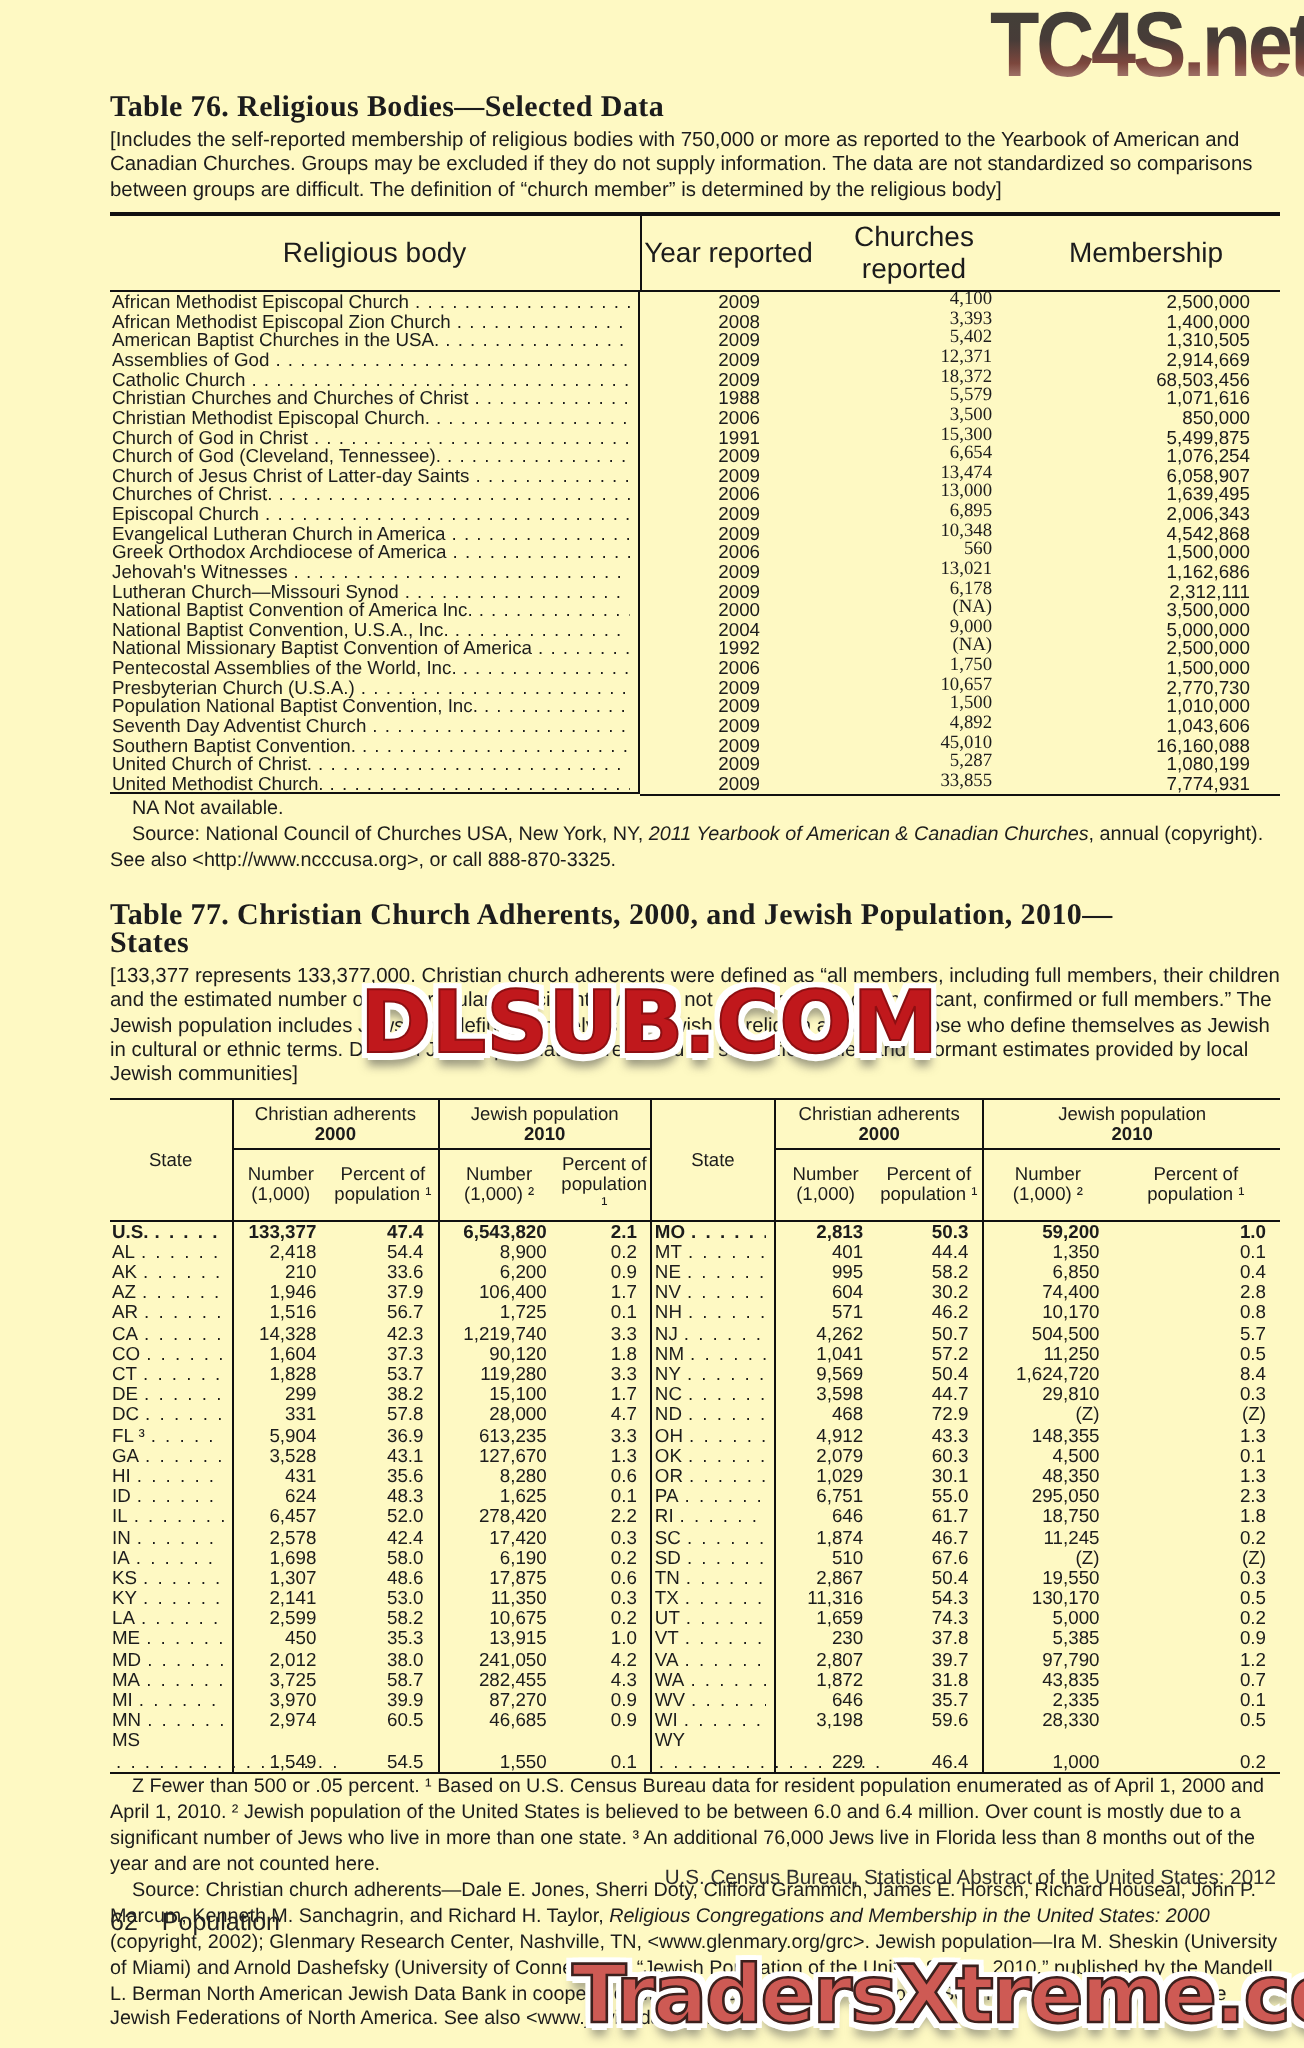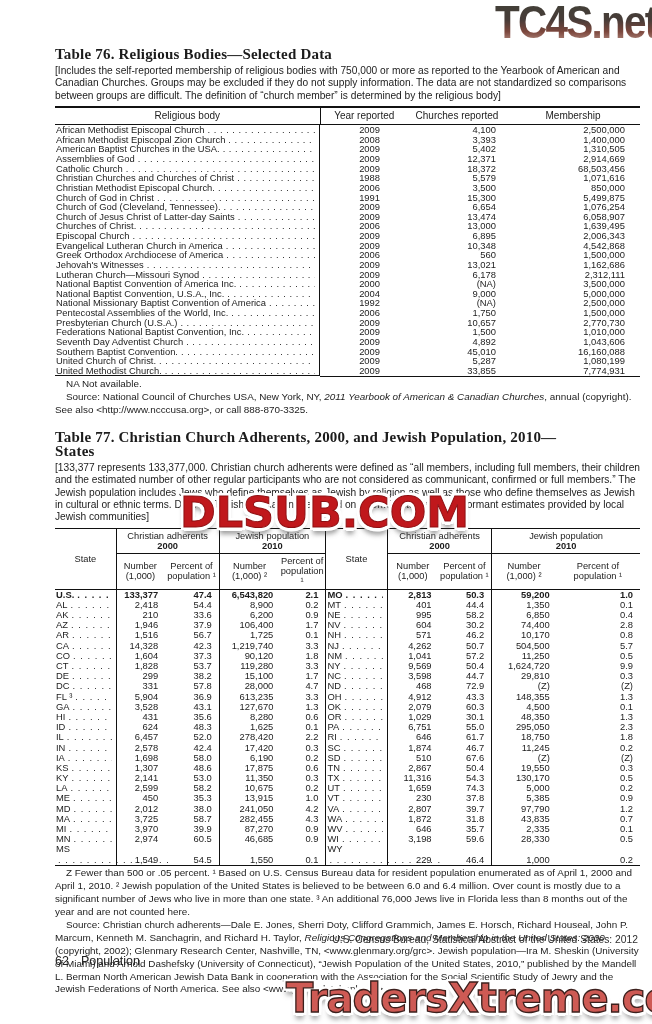--- a/index.html
+++ b/index.html
@@ -1,49 +1,49 @@
 <!DOCTYPE html>
 <html><head>
 <meta charset="utf-8">
 <style>
   html,body{margin:0;padding:0;background:#888;}
   .page{
     position:relative; width:652px; height:1024px; margin:0 auto;
-    background:#ffffff; overflow:hidden;
+    background:#fef9c3; overflow:hidden;
     font-family:"Liberation Sans","DejaVu Sans",sans-serif;
     color:#1c1c1c;
   }
   .content{position:absolute; left:55px; width:585px; top:0;}
 
   
   .tbl-title{
     font-family:"Liberation Serif","DejaVu Serif",serif;
     font-weight:bold; font-size:15px; line-height:15px; letter-spacing:.2px;
   }
   .t76-title{margin-top:47px;}
   .t77-title{margin-top:13px; line-height:14.5px;}
   .intro{font-size:10.2px; line-height:12.4px; margin-top:3px; text-align:left;}
 
   
   table{border-collapse:collapse; table-layout:fixed;}
   .t76{width:585px; margin-top:4px;}
   .t76 th{
-    font-weight:normal; font-size:10px; padding:2px 0 3px;
+    font-weight:normal; font-size:14px; padding:2px 0 3px;
     border-top:2px solid #111; border-bottom:1px solid #111; text-align:center;
   }
   .t76 td{font-size:9.4px; line-height:9.62px; padding:0; vertical-align:bottom;}
   .t76 .c1{border-right:1px solid #111;}
   .t76 tbody tr:last-child td{border-bottom:1px solid #111;}
   .namecell{display:flex; align-items:baseline;}
   .nm{white-space:nowrap; padding-left:1px;}
   .dots{flex:1 1 auto; overflow:hidden; white-space:nowrap; padding-left:3px; margin-right:4px;}
   .dots::after{content:". . . . . . . . . . . . . . . . . . . . . . . . . . . . . . . . . . . . . . . . . . . . . . . . . ."; letter-spacing:.5px;}
   .num{text-align:right;}
   .t76 .yr{padding-right:28px;}
-  .t76 .ch{padding-right:10px;}
+  .t76 .ch{padding-right:10px;font-family:Liberation Serif, serif;}
   .t76 .mem{padding-right:15px;}
 
   
   .fn{font-size:9.9px; line-height:12.9px; margin:0; text-align:left;}
   .fn.first{margin-top:1px;}
   .indent{text-indent:11px;}
   .ital{font-style:italic;}
 
   
   .t77{width:585px; margin-top:4px;}
@@ -311,21 +311,21 @@
             <td class="c1 namecell">
               <span class="nm">Presbyterian Church (U.S.A.)</span>
               <span class="dots"></span>
             </td>
             <td class="num yr">2009</td>
             <td class="num ch">10,657</td>
             <td class="num mem">2,770,730</td>
           </tr>
           <tr>
             <td class="c1 namecell">
-              <span class="nm">Federations National Baptist Convention, Inc.</span>
+              <span class="nm">Population National Baptist Convention, Inc.</span>
               <span class="dots"></span>
             </td>
             <td class="num yr">2009</td>
             <td class="num ch">1,500</td>
             <td class="num mem">1,010,000</td>
           </tr>
           <tr>
             <td class="c1 namecell">
               <span class="nm">Seventh Day Adventist Church</span>
               <span class="dots"></span>
@@ -562,21 +562,21 @@
             <td class="pnum">53.7</td>
             <td class="nnum vl">119,280</td>
             <td class="pnum">3.3</td>
             <td class="st vl namecell">
               <span class="nm">NY</span>
               <span class="dots"></span>
             </td>
             <td class="nnum vl">9,569</td>
             <td class="pnum">50.4</td>
             <td class="nnum vl">1,624,720</td>
-            <td class="pnum">9.9</td>
+            <td class="pnum">8.4</td>
           </tr>
           <tr>
             <td class="st namecell">
               <span class="nm">DE</span>
               <span class="dots"></span>
             </td>
             <td class="nnum vl">299</td>
             <td class="pnum">38.2</td>
             <td class="nnum vl">15,100</td>
             <td class="pnum">1.7</td>

